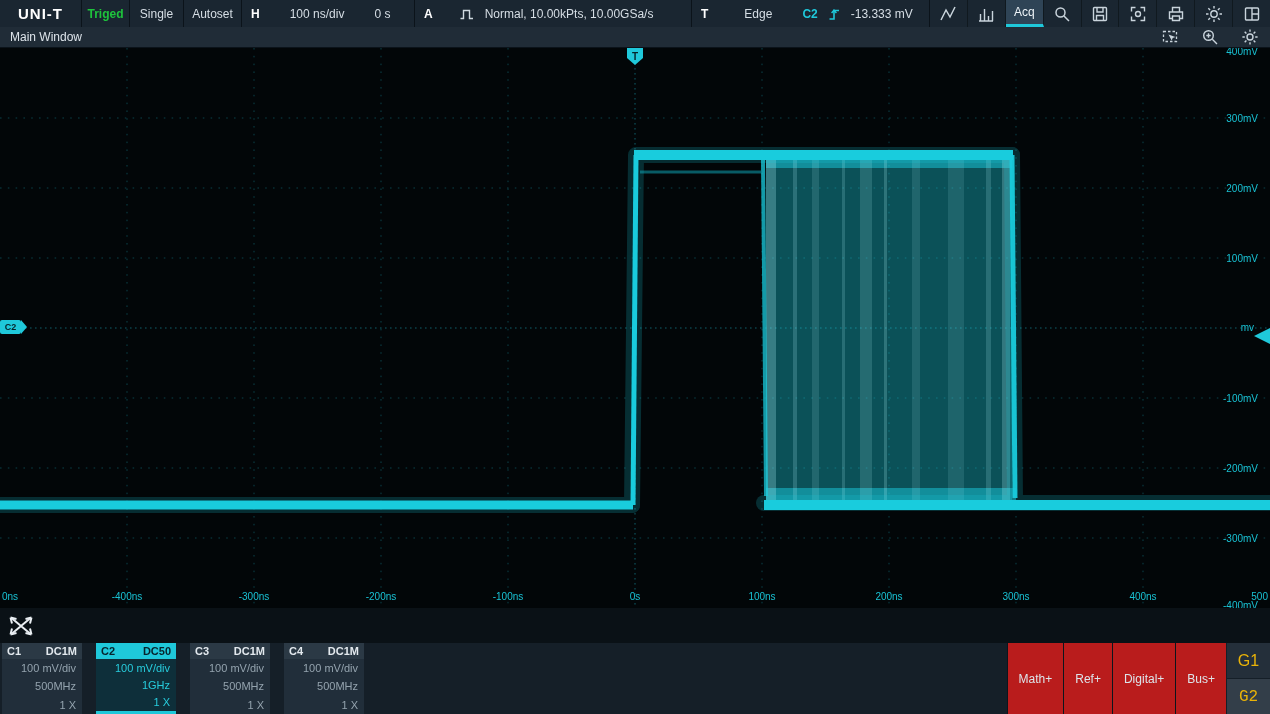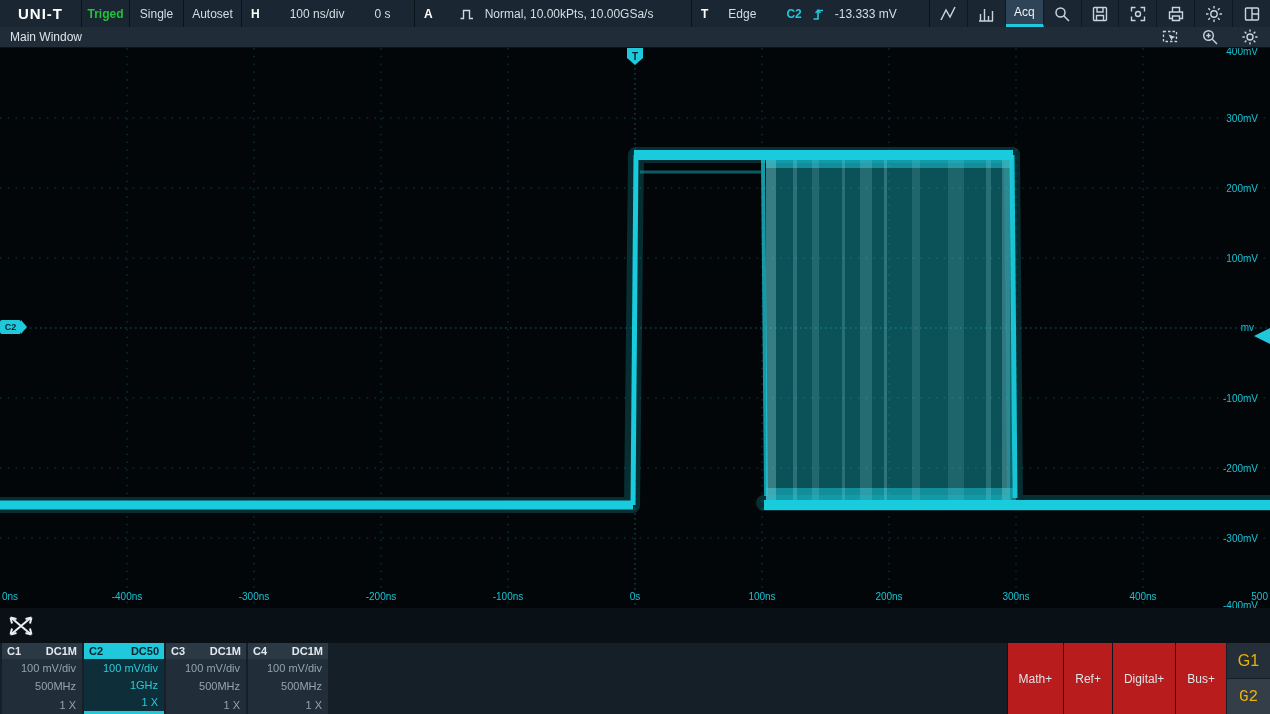--- a/index.html
+++ b/index.html
@@ -13,21 +13,21 @@
   .logo { width:82px; justify-content:center; font-weight:800; font-size:15px; color:#ffffff; letter-spacing:1px; }
   .w-triged { width:48px; } .w-single { width:54px; } .w-autoset { width:58px; }
   .triged { color:#1ec43c; font-weight:bold; }
   .h-group { width:173px; padding-left:9px; }
   .a-group { width:277px; padding-left:9px; }
   .t-group { width:238px; padding-left:9px; }
   .blbl { font-weight:bold; color:#ffffff; }
   .h-tb { margin-left:30px; } .h-of { margin-left:30px; }
   .a-icon { margin-left:26px; display:flex; }
   .a-info { margin-left:10px; white-space:nowrap; }
-  .t-type { margin-left:20px; } .t-src { margin-left:30px; color:#1fc8da; font-weight:bold; }
+  .t-type { margin-left:36px; } .t-src { margin-left:30px; color:#1fc8da; font-weight:bold; }
   .t-icon { margin-left:9px; display:flex; } .t-level { margin-left:9px; }
   .icons { flex:1; display:flex; align-items:stretch; }
   .islot { flex:1; display:flex; align-items:center; justify-content:center; border-right:1px solid #10191f; cursor:pointer; }
   .islot:last-child { border-right:none; }
   .islot.acq { background:#2f4456; border-bottom:3px solid #1fc8da; color:#eef4f8; font-size:12px; }
 
   
   .subbar { display:flex; height:21px; background:#202c37; align-items:center; color:#dde4ea; font-size:12px; padding-left:10px; border-bottom:1px solid #0b131a; }
   .subicons { margin-left:auto; display:flex; height:100%; }
   .sslot { width:40px; display:flex; align-items:center; justify-content:center; }
@@ -38,21 +38,21 @@
   .xlabel { position:absolute; top:543px; color:#19c2d4; font-size:10px; white-space:nowrap; z-index:3; }
   .xlabel.c { transform:translateX(-50%); }
   .ylabel { position:absolute; right:12px; color:#19c2d4; font-size:10px; transform:translateY(-50%); white-space:nowrap; z-index:3; }
   .zerolabel { position:absolute; right:16px; top:279px; transform:translateY(-50%); color:#19c2d4; font-size:10px; z-index:3; }
 
   
   .strip { height:35px; background:#0a1116; display:flex; align-items:center; padding-left:7px; }
 
   
   .bottombar { height:71px; background:#151f28; display:flex; align-items:stretch; padding-left:2px; }
-  .chan { width:80px; margin-right:2px; display:flex; flex-direction:column; background:#212e3a; font-size:11px; cursor:pointer;text-align:right; }
+  .chan { width:80px; margin-right:14px; display:flex; flex-direction:column; background:#212e3a; font-size:11px; cursor:pointer;text-align:right; }
   .chan .hdr { height:16px; display:flex; justify-content:space-between; padding:0 5px; align-items:center; background:#2b3945; color:#e3e9ee; font-weight:bold; }
   .chan .row { flex:1; display:flex; align-items:center; justify-content:flex-end; padding-right:6px; color:#94a3ae; }
   .chan.active { background:#0e2f3a; border-bottom:3px solid #1fc8da; }
   .chan.active .hdr { background:#1fc8da; color:#07232c; }
   .chan.active .row { color:#27ccdc; }
   .sp { flex:1; }
   .bbtn { display:flex; align-items:center; justify-content:center; padding:0 11px; color:#dde4ea; font-size:12px; border-left:1px solid #0d151c; background:#b91c1c; cursor:pointer; }
   .gcol { width:43px; margin-left:1px; display:flex; flex-direction:column; }
   .gbtn { flex:1; display:flex; align-items:center; justify-content:center; background:#242f3a; color:#eab308; font-size:16px; margin-bottom:1px; cursor:pointer; }
   .gbtn.g2 { background:#333e49; margin-bottom:0;font-family:Liberation Mono, monospace; }

